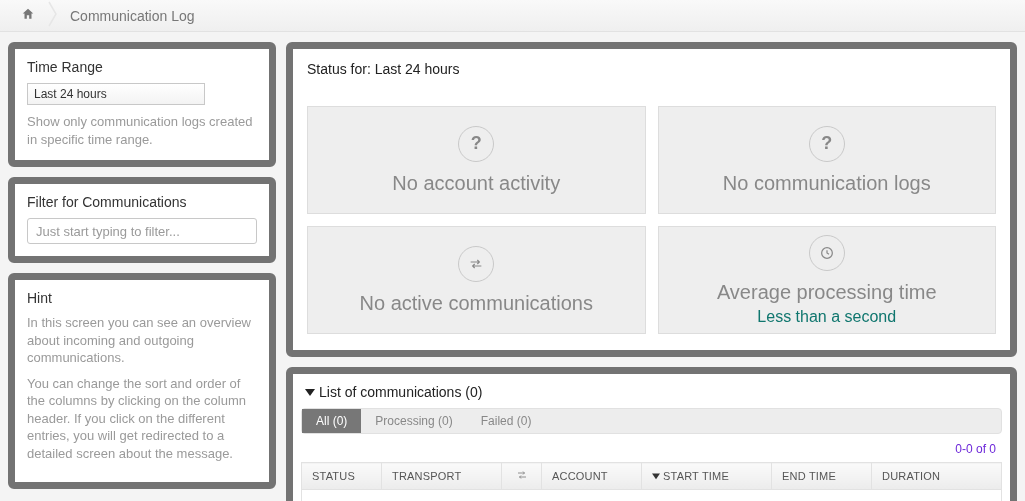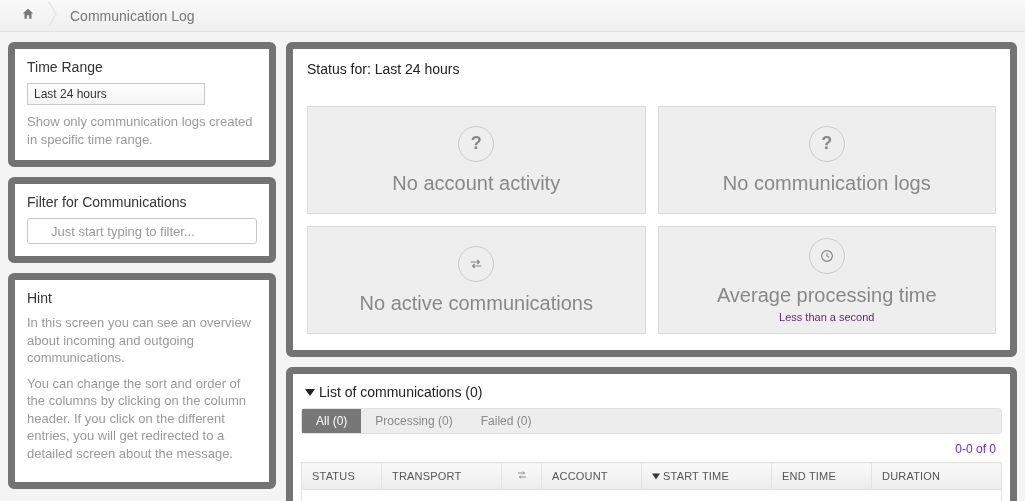--- a/index.html
+++ b/index.html
@@ -45,21 +45,21 @@
     font-size:12px;
     color:#333;
     display:flex; align-items:center;
     padding:0 6px;
     cursor:pointer;
   }
   .help-text { color:#9a9a9a; font-size:13px; line-height:1.35; margin-top:8px;}
   .filter-input {
     width:100%; height:26px;
     border:1px solid #c8c8c8; border-radius:3px;
-    padding:0 23px; font-size:13px; color:#333;
+    padding:0 8px; font-size:13px; color:#333;
   }
   .filter-input::placeholder{ color:#9a9a9a; }
   .hint-text p { margin:0 0 8px 0; color:#9a9a9a; font-size:13px; line-height:1.35;}
   .main-col { flex:1; display:flex; flex-direction:column; gap:10px;}
   .status-header { font-size:14px; color:#222; margin:2px 0 27px 2px;}
   .tiles-grid {
     display:grid; grid-template-columns:1fr 1fr; gap:12px;
     padding: 2px 2px 4px 2px;
   }
   .tile {
@@ -70,21 +70,21 @@
     gap:10px;
   }
   .tile-icon {
     width:36px; height:36px; border:1px solid #c9c9c9; border-radius:50%;
     display:flex; align-items:center; justify-content:center;
     color:#888; background:#eee;
   }
   .tile-icon svg { width:16px; height:16px; stroke:#888; fill:none; stroke-width:1.8;}
   .tile-icon .q { font-size:18px; font-weight:bold; color:#888; font-family:Arial,sans-serif;}
   .tile-title { font-size:20px; color:#888;}
-  .tile-sub { font-size:11px; color:#701a75; margin-top:-6px;}
+  .tile-sub { font-size:16px; color:#0f766e; margin-top:-6px;}
   .list-card { padding:8px 8px 10px 8px;}
   .list-header { display:flex; align-items:center; gap:4px; font-size:14px; color:#222; padding:2px 4px 8px 4px;}
   .caret-down svg{ width:10px; height:10px; fill:#222;}
   .tabs {
     display:flex;
     background:#ededed;
     border:1px solid #e1e1e1;
     border-radius:4px;
   }
   .tab {

